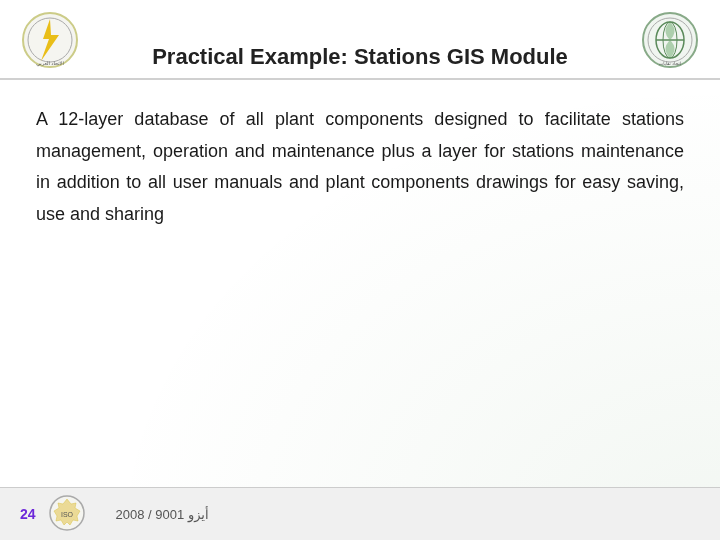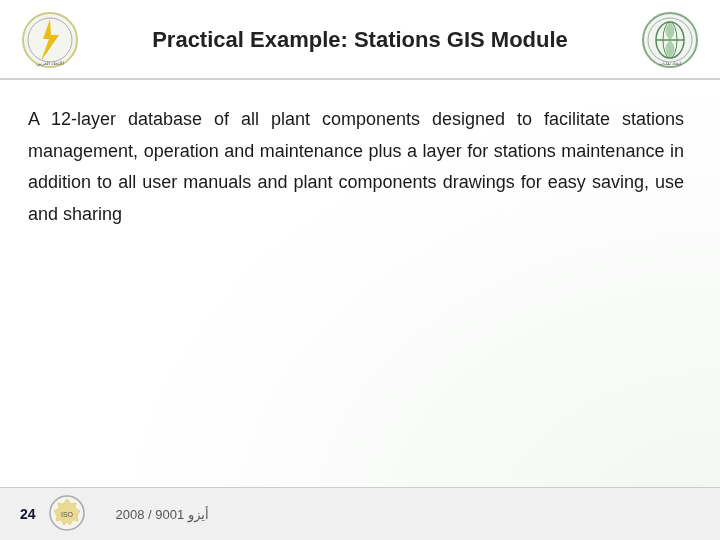--- a/index.html
+++ b/index.html
@@ -35,21 +35,21 @@
       opacity: 0.07;
       background: radial-gradient(ellipse at bottom right, #4a8a4a 0%, transparent 60%);
       pointer-events: none;
     }
 
     .header-bar {
       width: 100%;
       background: #ffffff;
       padding: 10px 20px 8px 20px;
       display: flex;
-      align-items: center;
+      align-items: flex-end;
       gap: 12px;
       border-bottom: 2px solid #d0d0d0;
       position: relative;
       z-index: 2;
     }
 
     .logo-left {
       width: 60px;
       height: 60px;
       flex-shrink: 0;
@@ -64,21 +64,21 @@
 
     .title-text {
       flex: 1;
       text-align: center;
       font-size: 22px;
       font-weight: bold;
       color: #222222;
     }
 
     .content-area {
-      padding: 24px 36px 16px 28px;
+      padding: 24px 36px 16px 36px;
       position: relative;
       z-index: 2;
     }
 
     .main-paragraph {
       font-size: 18px;
       line-height: 1.75;
       color: #1a1a1a;
       text-align: justify;
       margin-bottom: 24px;
@@ -109,21 +109,21 @@
       padding: 6px 20px;
       display: flex;
       align-items: center;
       gap: 12px;
       border-top: 1px solid #cccccc;
       z-index: 2;
     }
 
     .page-number {
       font-size: 14px;
-      color: #0f172a;
+      color: #6d28d9;
       font-weight: bold;
     }
 
     .footer-logo {
       width: 40px;
       height: 40px;
     }
 
     .footer-cert {
       font-size: 13px;

